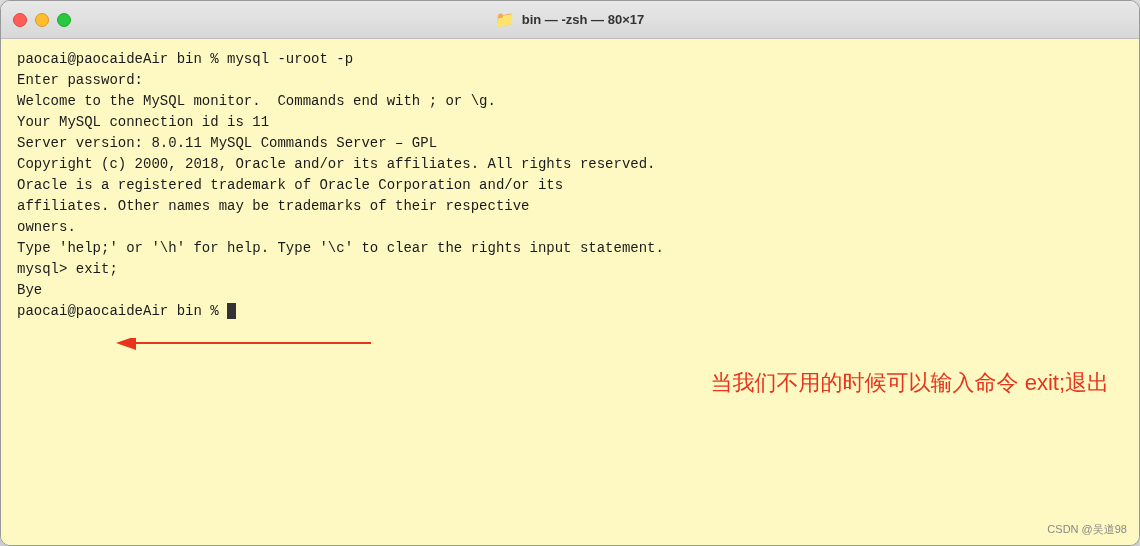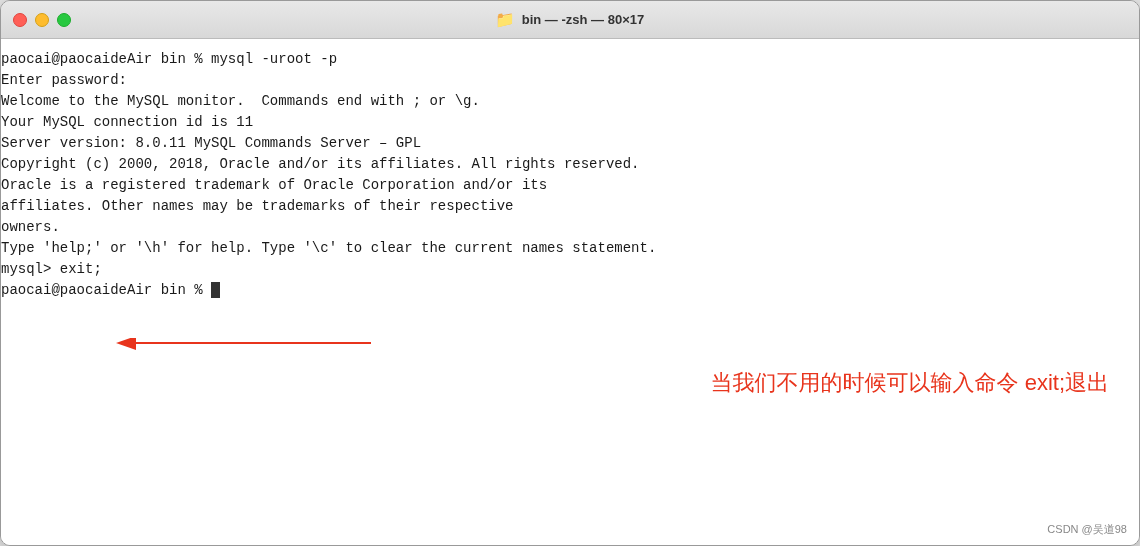--- a/index.html
+++ b/index.html
@@ -60,22 +60,22 @@
       align-items: center;
       gap: 6px;
     }
 
     .folder-icon {
       font-size: 16px;
     }
 
     .terminal-body {
       flex: 1;
-      background: #ffffff;
-      padding: 10px 0;
+      background: #fef9c3;
+      padding: 10px 16px;
       font-family: 'Menlo', 'Monaco', 'Courier New', monospace;
       font-size: 14px;
       line-height: 1.5;
       color: #1a1a1a;
       overflow: hidden;
       position: relative;
     }
 
     .terminal-line {
       white-space: pre;
@@ -141,23 +141,24 @@
         <div class="terminal-line">Welcome to the MySQL monitor.  Commands end with ; or \g.</div>
         <div class="terminal-line">Your MySQL connection id is 11</div>
         <div class="terminal-line">Server version: 8.0.11 MySQL Commands Server – GPL</div>
         <div class="terminal-line"></div>
         <div class="terminal-line">Copyright (c) 2000, 2018, Oracle and/or its affiliates. All rights reserved.</div>
         <div class="terminal-line"></div>
         <div class="terminal-line">Oracle is a registered trademark of Oracle Corporation and/or its</div>
         <div class="terminal-line">affiliates. Other names may be trademarks of their respective</div>
         <div class="terminal-line">owners.</div>
         <div class="terminal-line"></div>
-        <div class="terminal-line">Type 'help;' or '\h' for help. Type '\c' to clear the current names statement.</div>
+        <div class="terminal-line">Type 'help;' or '\h' for help. Type '\c' to clear the rights input statement.</div>
         <div class="terminal-line"></div>
         <div class="terminal-line">mysql&gt; exit;</div>
+        <div class="terminal-line">Bye</div>
         <div class="terminal-line">paocai@paocaideAir bin % <span class="cursor"></span></div>
       </div>
 
     <svg class="arrow" width="500" height="60" viewBox="0 0 500 60" style="top: 299px; left: 0px; width: 510px; height: 30px;">
 
       <defs>
         <marker id="arrowhead" markerWidth="10" markerHeight="7" refX="0" refY="3.5" orient="auto">
           <polygon points="0 0, 10 3.5, 0 7" fill="#e8341c"></polygon>
         </marker>
       </defs>

